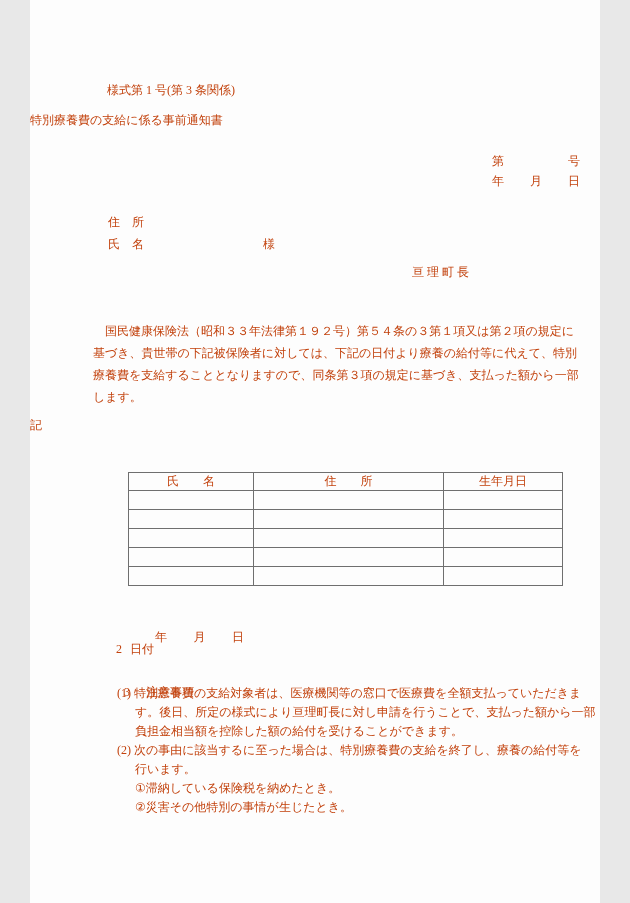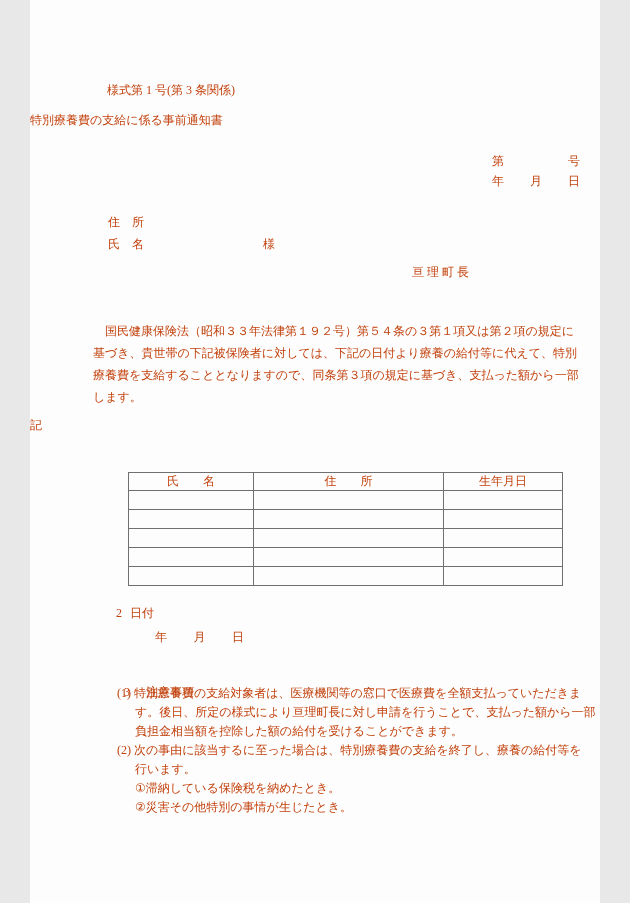--- a/index.html
+++ b/index.html
@@ -121,21 +121,21 @@
           <td></td>
         </tr>
       <tr>
           <td></td>
           <td></td>
           <td></td>
         </tr>
     </tbody>
   </table>
 
-  <div class="abs sec-head" style="top:605px;text-align:center;">
+  <div class="abs sec-head" style="top:641px;text-align:center;">
     <span class="sec-num">2</span><span>日付</span>
   </div>
 
   <div class="abs date-line">
     <span>年</span>
     <span>月</span>
     <span>日</span>
   </div>
 
   <div class="abs sec-head" style="top:684px;margin-left:16px;">

